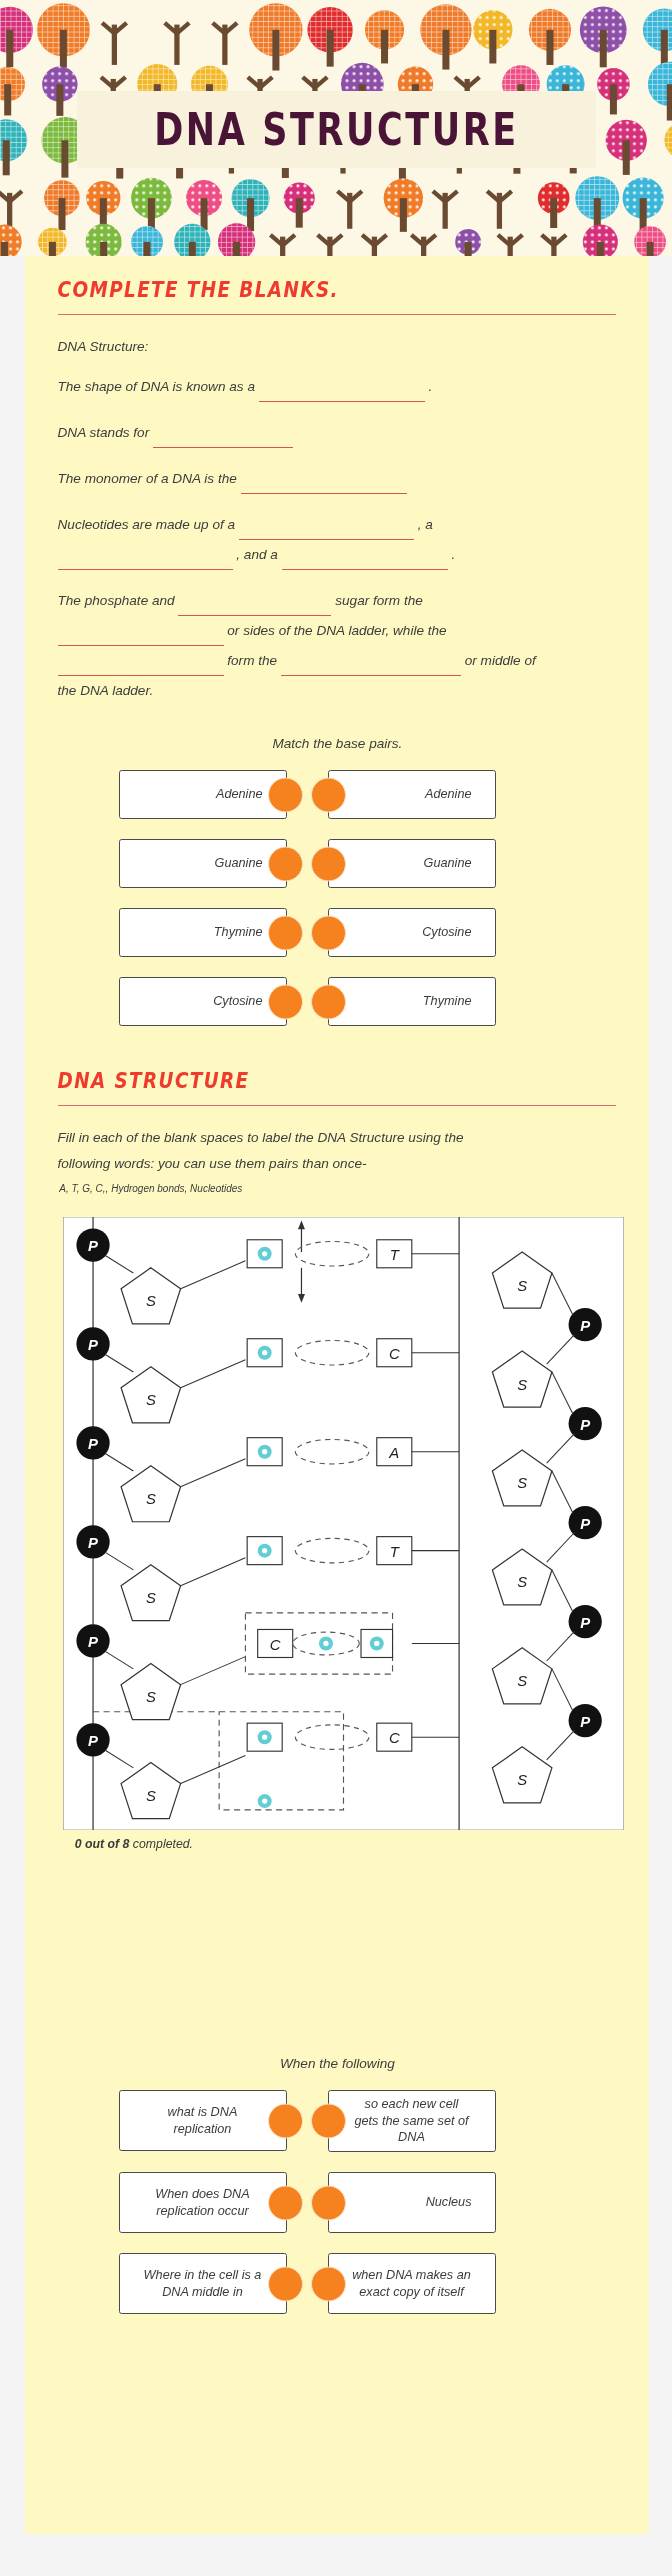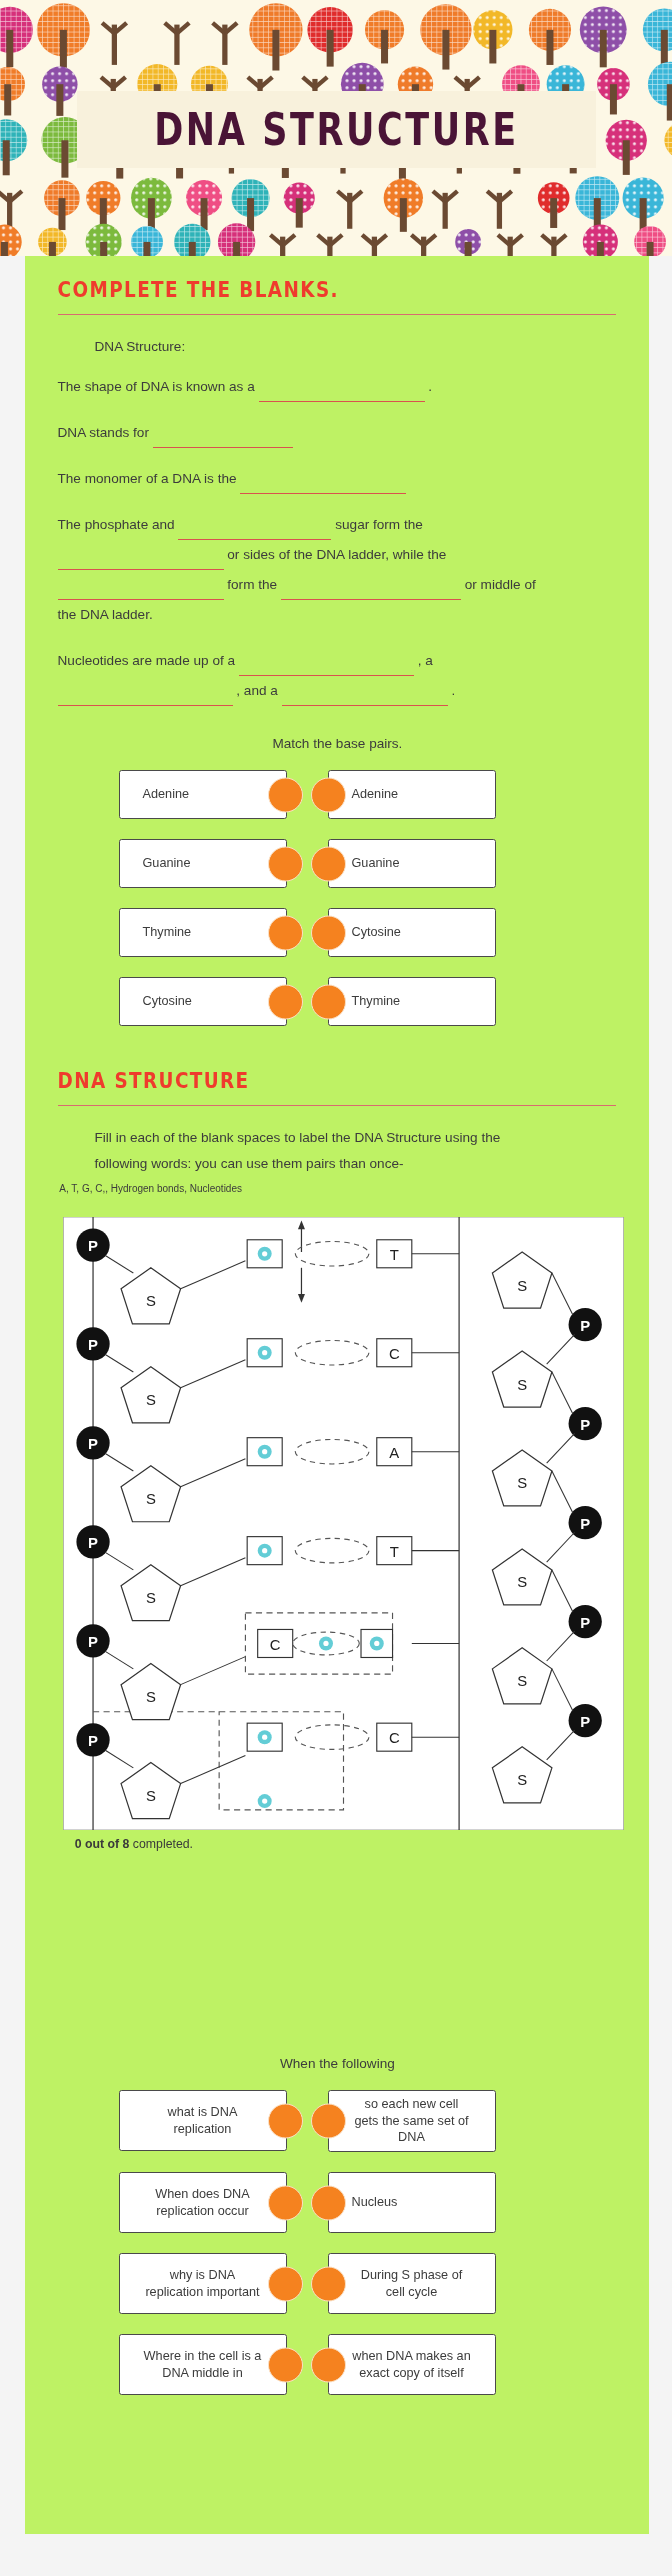--- a/index.html
+++ b/index.html
@@ -21,53 +21,54 @@
   }
   .title-plate span {
     font-family:"DejaVu Sans", sans-serif; font-weight:bold;
     font-size:35px; letter-spacing:2.6px; color:#4a1436;
     transform:scaleY(1.25); display:inline-block;
   }
 
   
   .sheet {
     position:relative;
-    width:624px; margin:0 0 0 24.5px; background:#bef264;
+    width:624px; margin:0 0 0 24.5px; background:#fef9c3;
     padding:0 0 35px 0;
     min-height:2278px;
+    font-style:italic;
   }
   .inner { padding:0 33px; }
 
   .sec-head {
     font-family:"DejaVu Sans", sans-serif; font-weight:bold;
     color:#ef3b2d; font-size:18.4px; letter-spacing:1.4px;
     transform:scaleY(1.18); transform-origin:left bottom;
     display:inline-block; margin:0;
   }
   .sec-rule { border:0; border-top:0.9px solid #d86b70; margin:12.3px 0 19px 0; }
 
-  .body-txt { font-size:13.6px; line-height:26px; color:#3c3c3c;margin-left:37px; }
+  .body-txt { font-size:13.6px; line-height:26px; color:#3c3c3c; }
   .fill-line { margin:0 0 16px 0; font-size:13.6px; line-height:30px; color:#3c3c3c; }
   .blank {
     display:inline-block; vertical-align:bottom;
     border-bottom:1.2px solid #d9534f; height:19px;
   }
   .b-w200{width:175px;} .b-w160{width:140px;}
   .b-w190{width:166px;} .b-w175{width:153px;} .b-w205{width:180px;}
 
   
   .match-label { font-size:13.6px; margin:30px 0 19px 1.8px; color:#3c3c3c;text-align:center; }
   .pair-grid { display:flex; flex-direction:column; gap:20px; }
   .pair-row { display:flex; align-items:center; }
   .col-left  { width:263px; display:flex; justify-content:flex-start; margin-left:61px; }
   .col-right { width:263px; display:flex; justify-content:flex-start; margin-left:-54px; }
   .opt-box {
     position:relative; border:0.9px solid #4a4a4a; border-radius:2.6px;
     background:#fff; width:168px; min-height:49px;
-    display:flex; align-items:center; justify-content:flex-start;
+    display:flex; align-items:center; justify-content:flex-end;
     text-align:center; font-size:12.7px; line-height:16.6px; color:#3c3c3c;
     padding:5.3px 23px;
   }
   .opt-box.tall { min-height:61px; }
   .dot {
     position:absolute; width:35px; height:35px; border-radius:50%;
     background:#f5821f; border:1.8px solid #fbe0c4;
     top:50%; transform:translateY(-50%);
   }
   .dot.right { right:-17.5px; }
@@ -336,42 +337,42 @@
         <span>DNA stands for</span>
         <span class="blank b-w160"></span>
       </p>
 
       <p class="fill-line">
         <span>The monomer of a DNA is the</span>
         <span class="blank b-w190"></span>
       </p>
 
       <p class="fill-line">
+        <span>Nucleotides are made up of a</span>
+        <span class="blank b-w200"></span>
+        <span>, a</span><br>
+        <span class="blank b-w200"></span>
+        <span>, and a</span>
+        <span class="blank b-w190"></span>
+        <span>.</span>
+      </p>
+
+      <p class="fill-line">
         <span>The phosphate and</span>
         <span class="blank b-w175"></span>
         <span>sugar form the</span><br>
         <span class="blank b-w190"></span>
         <span>or sides of the DNA ladder, while the</span><br>
         <span class="blank b-w190"></span>
         <span>form the</span>
         <span class="blank b-w205"></span>
         <span>or middle of</span><br>
         <span>the DNA ladder.</span>
       </p>
 
-      <p class="fill-line">
-        <span>Nucleotides are made up of a</span>
-        <span class="blank b-w200"></span>
-        <span>, a</span><br>
-        <span class="blank b-w200"></span>
-        <span>, and a</span>
-        <span class="blank b-w190"></span>
-        <span>.</span>
-      </p>
-
       
       <div class="match-label">Match the base pairs.</div>
 
       <div class="pair-grid">
         <div class="pair-row">
           <div class="col-left">
             <div class="opt-box">
               <span>Adenine</span>
               <span class="dot right"></span>
             </div>
@@ -680,34 +681,20 @@
           <div class="col-right">
             <div class="opt-box tall">
               <span class="dot left"></span>
               <span>Nucleus</span>
             </div>
           </div>
         </div>
         <div class="pair-row">
           <div class="col-left">
             <div class="opt-box tall">
-              <span>why is DNA replication important</span>
-              <span class="dot right"></span>
-            </div>
-          </div>
-          <div class="col-right">
-            <div class="opt-box tall">
-              <span class="dot left"></span>
-              <span>During S phase of cell cycle</span>
-            </div>
-          </div>
-        </div>
-        <div class="pair-row">
-          <div class="col-left">
-            <div class="opt-box tall">
               <span>Where in the cell is a DNA middle in</span>
               <span class="dot right"></span>
             </div>
           </div>
           <div class="col-right">
             <div class="opt-box tall">
               <span class="dot left"></span>
               <span>when DNA makes an exact copy of itself</span>
             </div>
           </div>

